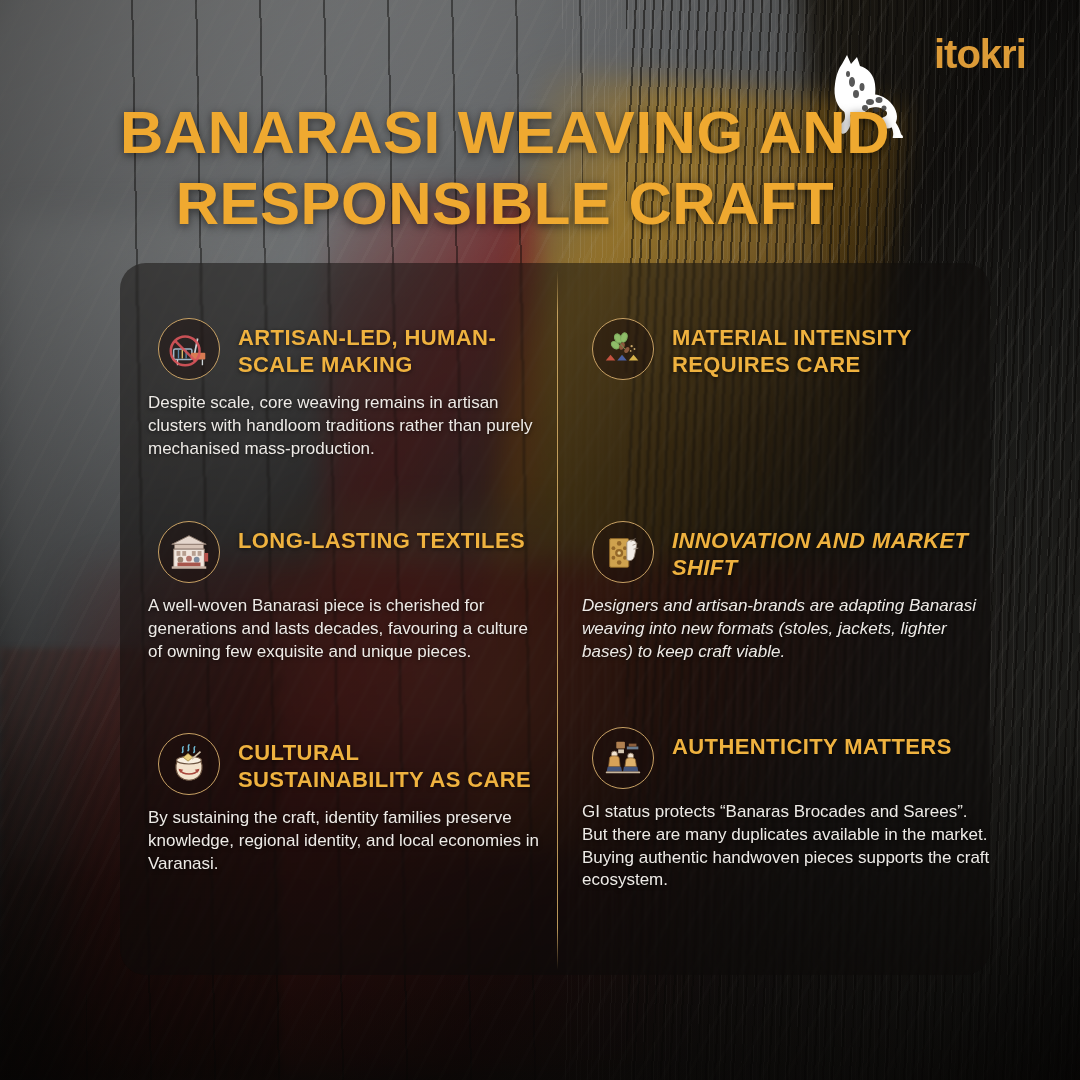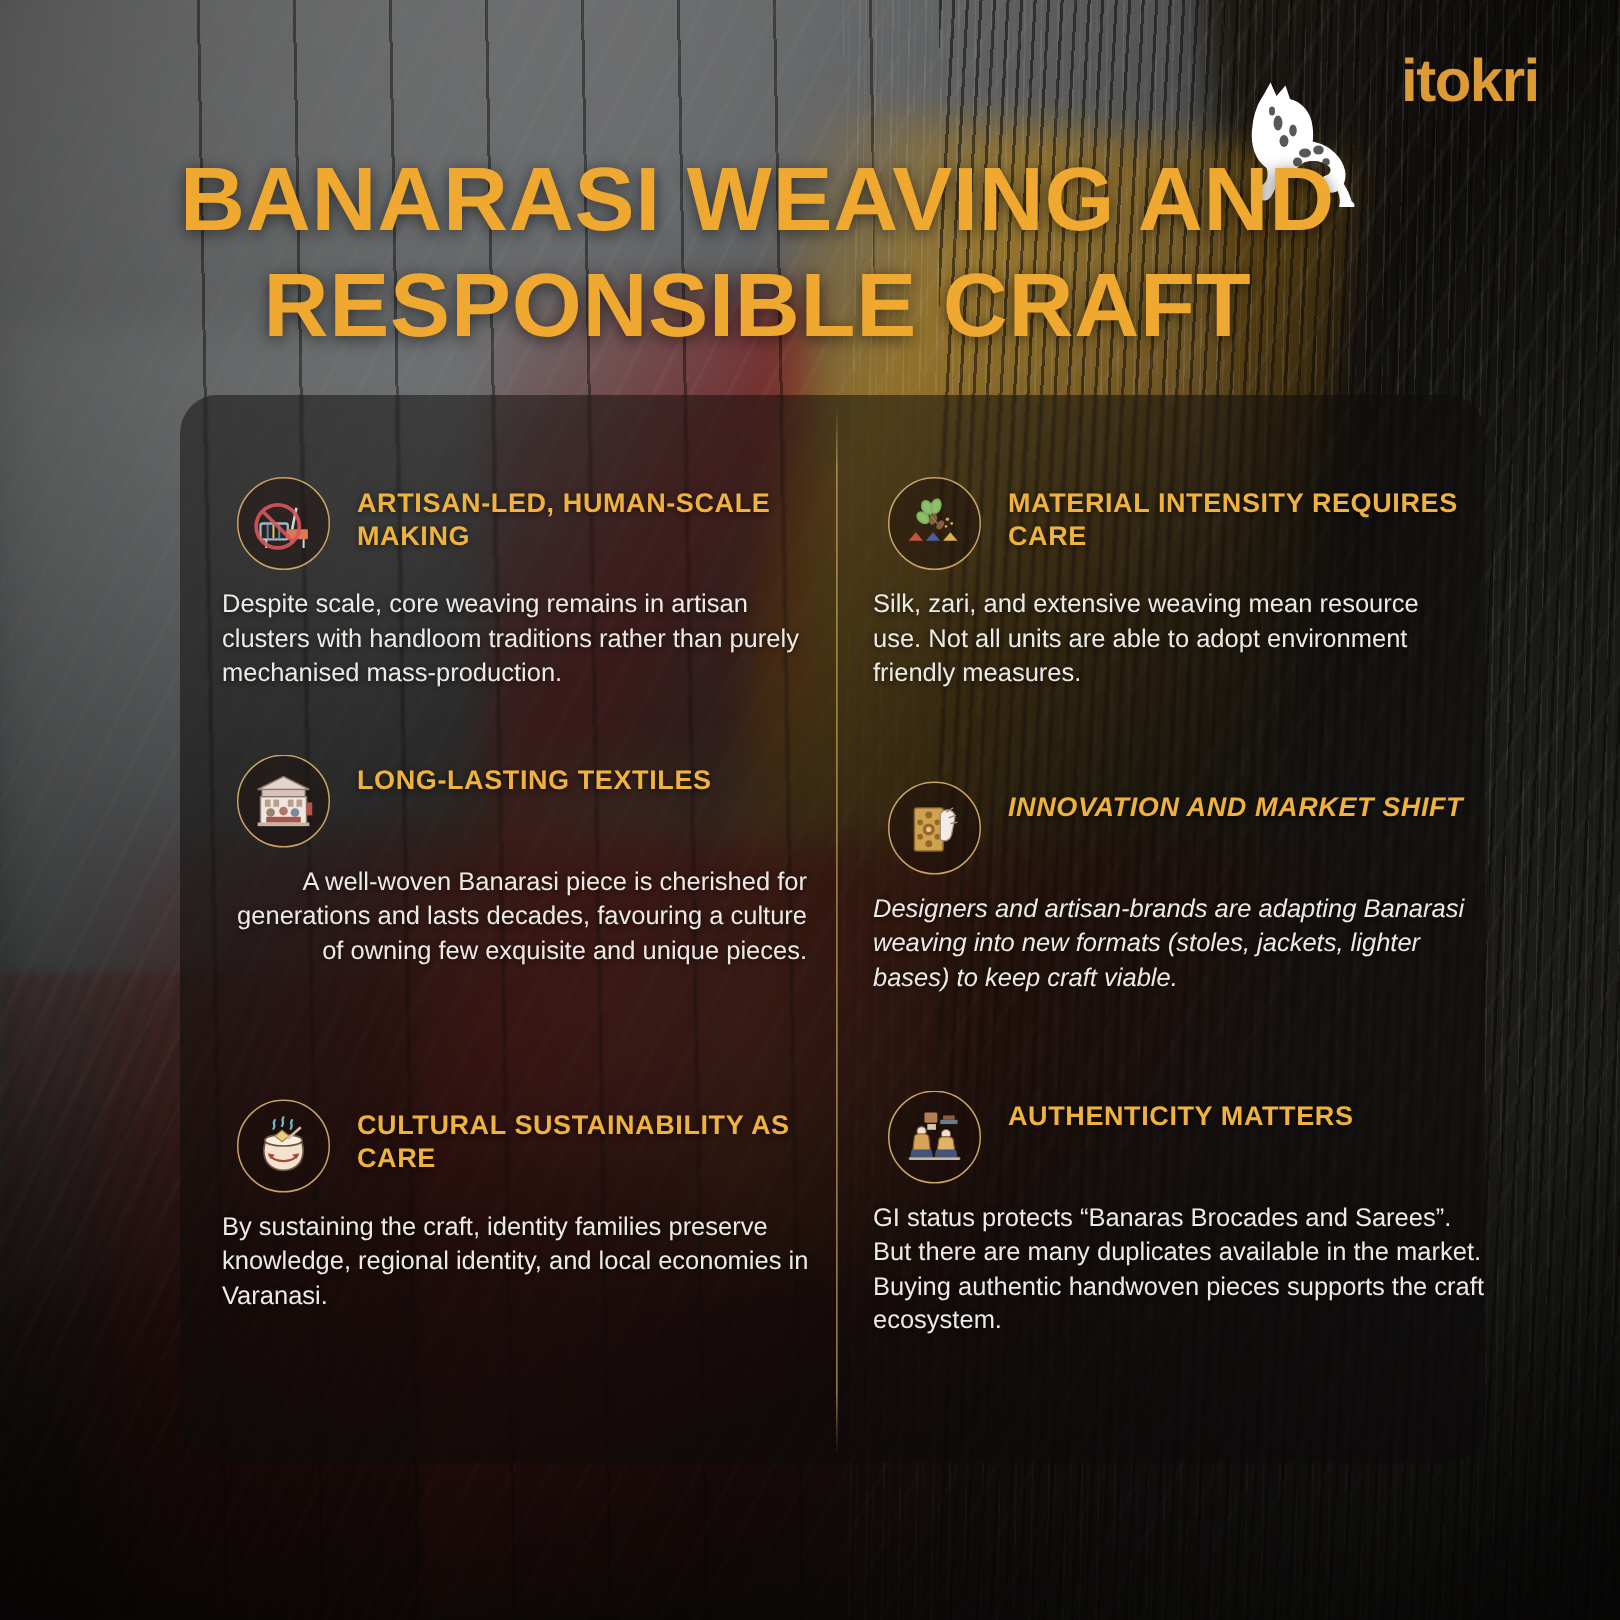--- a/index.html
+++ b/index.html
@@ -141,21 +141,21 @@
   .card-head{display:flex;align-items:flex-start;gap:18px;}
   .icon-badge{
     flex:0 0 auto;width:62px;height:62px;border-radius:50%;
     border:1.6px solid #C9A265;
     background:rgba(26,14,12,.45);
     display:flex;align-items:center;justify-content:center;
     overflow:hidden;
   }
   .card-title{
     color:#EFB23F;
-    font-size:18px;font-weight:700;line-height:1.24;
+    font-size:22px;font-weight:700;line-height:1.24;
     letter-spacing:.4px;
     padding-top:6px;
     text-shadow:0 1px 4px rgba(0,0,0,.6);
   }
   .card-body{
     margin-top:12px;
     color:#EDEAE6;
     font-size:17px;line-height:1.34;
     font-weight:400;
     text-shadow:0 1px 4px rgba(0,0,0,.65);
@@ -252,24 +252,23 @@
             <circle cx="36" cy="24" r="1" fill="#c9a86a"></circle>
           <circle cx="32" cy="26" r=".9" fill="#c9a86a"></circle>
           <line x1="20" y1="17" x2="26" y2="24" stroke="#6f8f52" stroke-width="1"></line>
           <path d="M6 36 l5 -6 5 6z" fill="#c4523f"></path>
           <path d="M18 36 l5 -6 5 6z" fill="#4a5fa0"></path>
           <path d="M30 36 l5 -6 5 6z" fill="#d6b24a"></path>
         </svg>
       </div>
       <div class="card-title">MATERIAL INTENSITY REQUIRES CARE</div>
     </div>
-    <div class="card-body">Silk, zari, and extensive weaving mean resource use. Not all units are able to adopt environment friendly measures.</div>
-  </div>
-
-  <div class="card col-l" style="left:148px;top:503px;width:390px;text-align:right;">
+  </div>
+
+  <div class="card col-l" style="left:148px;top:521px;width:390px;">
     <div class="card-head">
       <div class="icon-badge">
         <svg viewBox="0 0 48 48" width="46" height="46">
           <path d="M6 16 L24 7 L42 16 Z" fill="#e4d6cc" stroke="#8d7a6e" stroke-width="1"></path>
           <rect x="9" y="16" width="30" height="5" fill="#d6c3b6" stroke="#8d7a6e" stroke-width=".8"></rect>
           <rect x="8" y="21" width="32" height="19" fill="#f0e6de" stroke="#8d7a6e" stroke-width="1"></rect>
           <rect x="11" y="23" width="4" height="5" fill="#b79f90"></rect>
           <rect x="17" y="23" width="4" height="5" fill="#b79f90"></rect>
           <rect x="27" y="23" width="4" height="5" fill="#b79f90"></rect>
           <rect x="33" y="23" width="4" height="5" fill="#b79f90"></rect>

